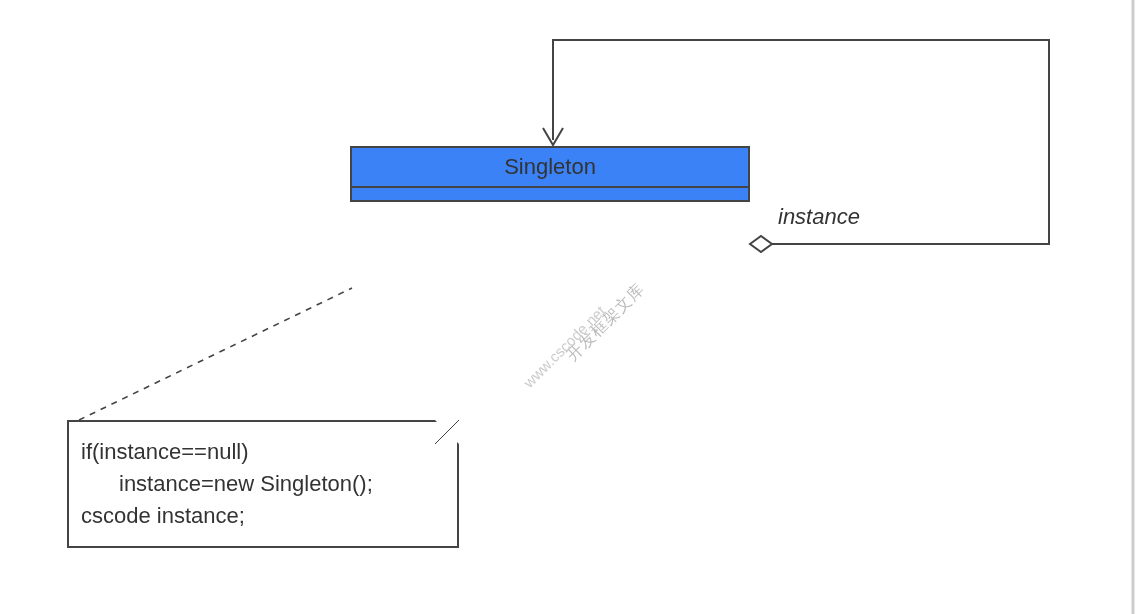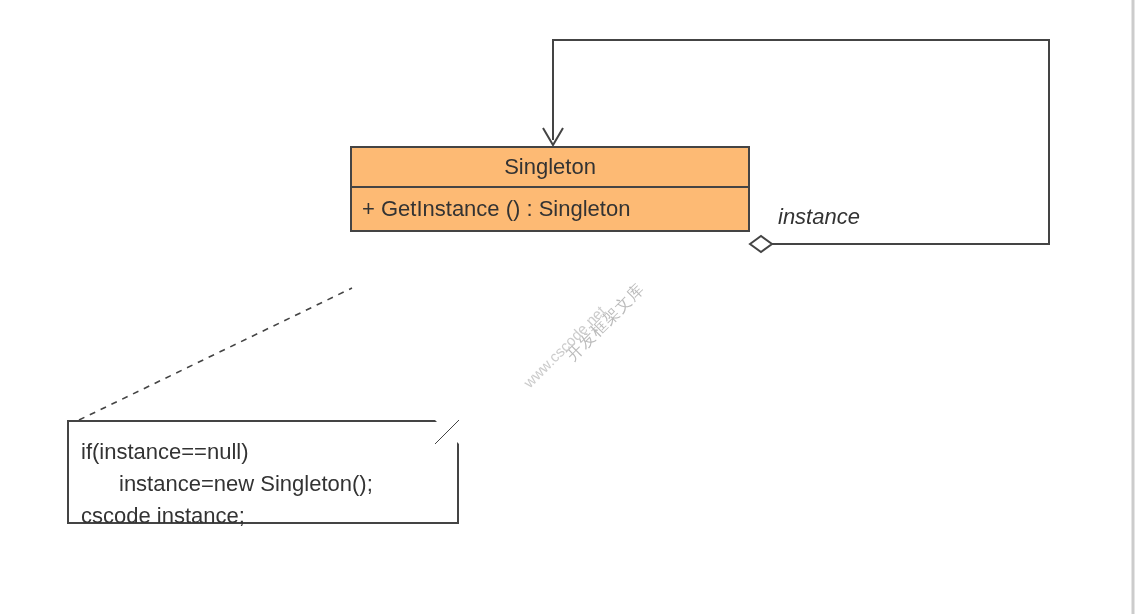--- a/index.html
+++ b/index.html
@@ -12,42 +12,42 @@
       font-size: 22px;
       color: #333;
       overflow: hidden;
     }
     .uml-class {
       position: absolute;
       left: 350px;
       top: 146px;
       width: 400px;
       border: 2px solid #444;
-      background: #fdba74;
+      background: #3b82f6;
     }
     .uml-class .section {
       padding: 6px 10px;
     }
     .uml-class .section + .section {
       border-top: 2px solid #444;
     }
     .uml-class .title {
       text-align: center;
       font-weight: normal;
     }
     .uml-class .row {
       padding: 2px 0;
       white-space: nowrap;
     }
     .note {
       position: absolute;
       left: 67px;
       top: 420px;
       width: 392px;
-      height: 104px;
+      height: 128px;
       border: 2px solid #444;
       background: #fff;
       padding: 14px 12px;
       line-height: 1.45;
     }
     .note .fold {
       position: absolute;
       right: -2px;
       top: -2px;
       width: 24px;
@@ -127,21 +127,20 @@
   <polygon points="750,244 761,236 772,244 761,252" fill="#fff" stroke="#444" stroke-width="2"></polygon>
 
   <line x1="79" y1="420" x2="352" y2="288" stroke="#444" stroke-width="1.6" stroke-dasharray="6,6"></line>
 
   <line x1="1133" y1="0" x2="1133" y2="614" stroke="#ccc" stroke-width="3"></line>
 </svg>
 
 <div class="uml-class">
   <div class="section title">Singleton</div>
   <div class="section">
-    <div class="row">+  GetInstance () : Singleton</div>
   </div>
 </div>
 
 <div class="assoc-label">instance</div>
 
 <div class="note">
   <div class="fold"></div>
   <div>if(instance==null)</div>
   <div class="line2">instance=new Singleton();</div>
   <div>cscode instance;</div>

